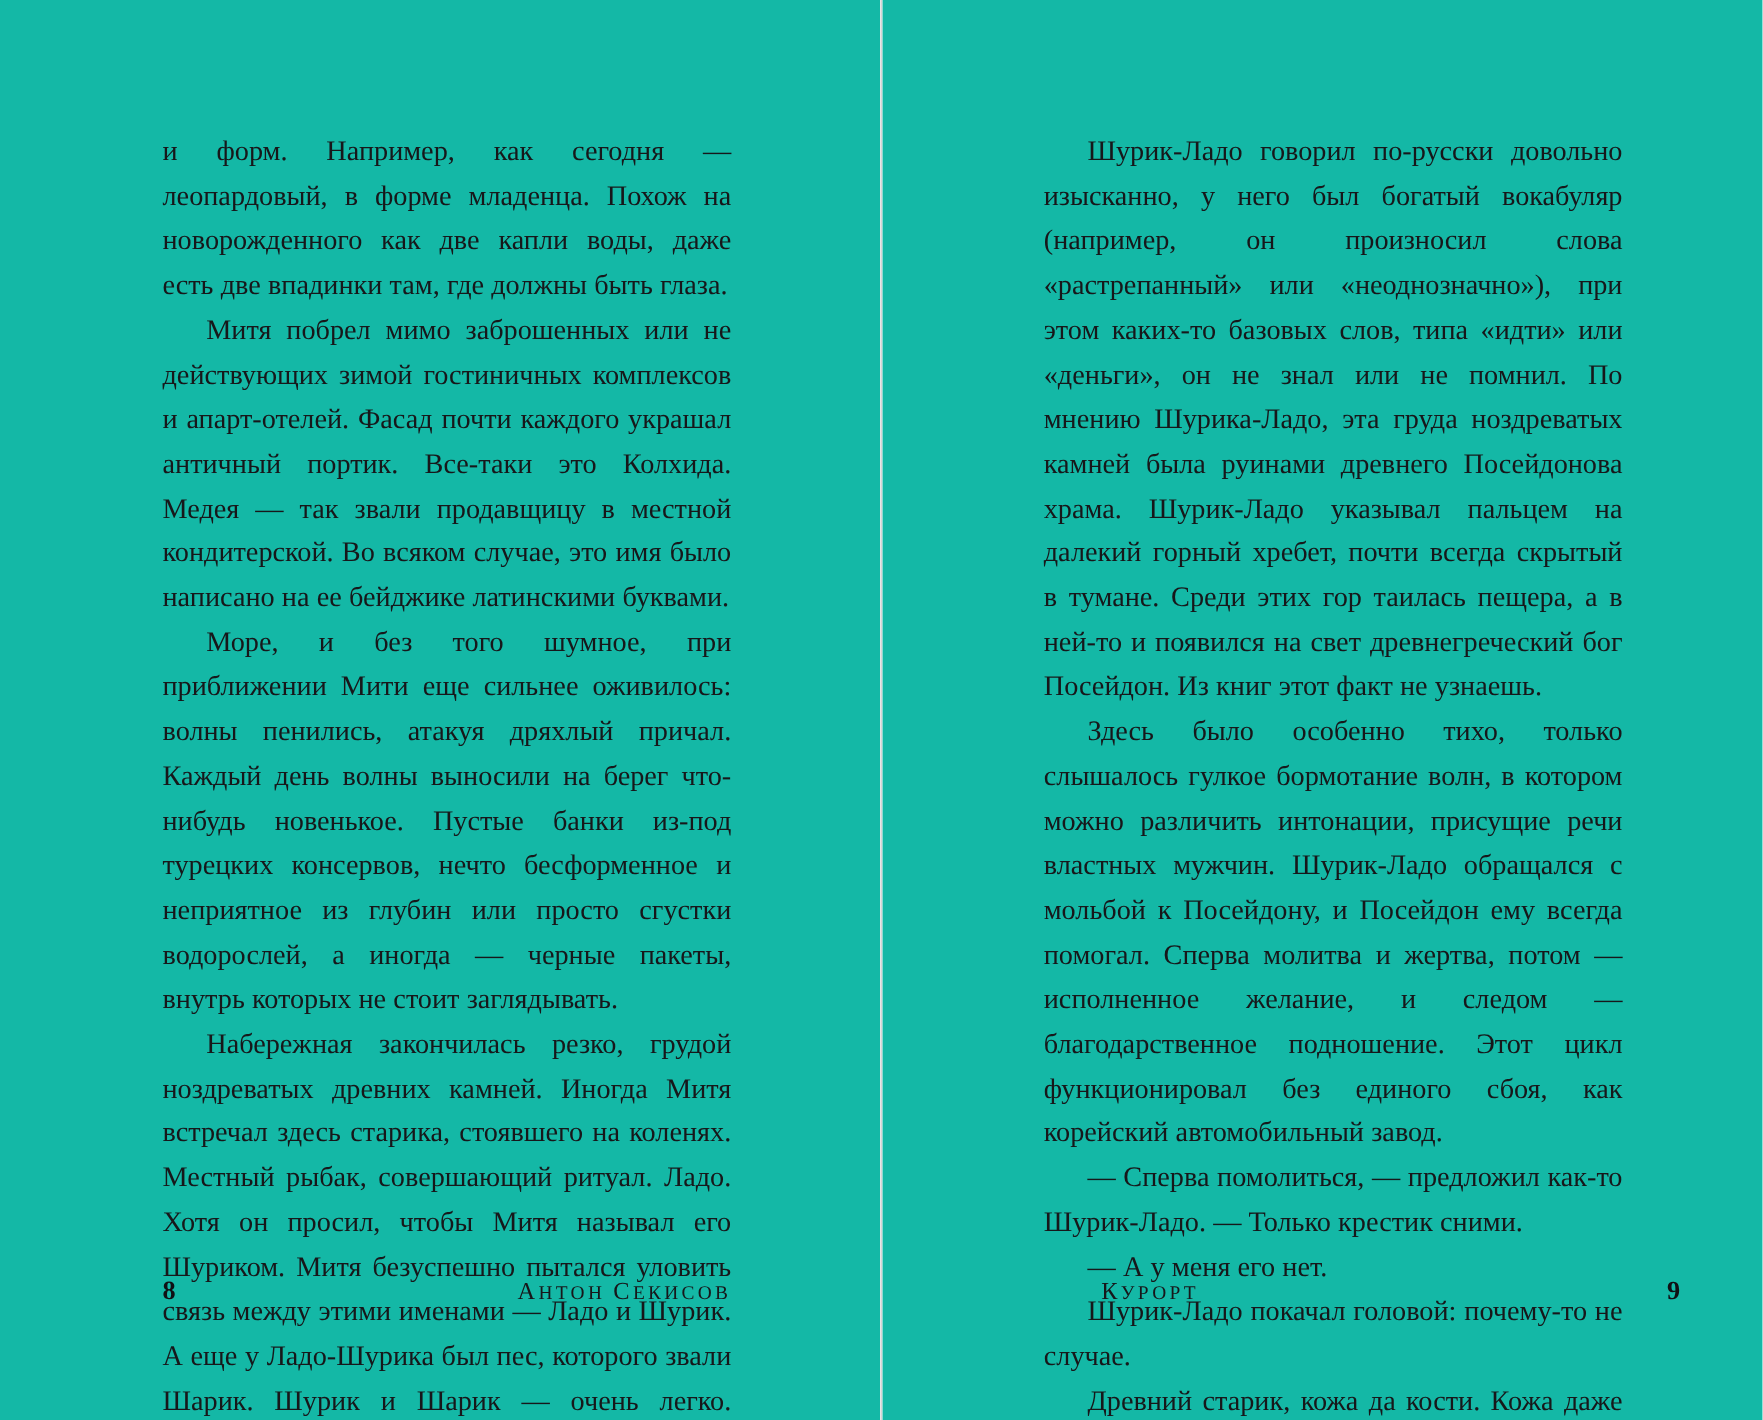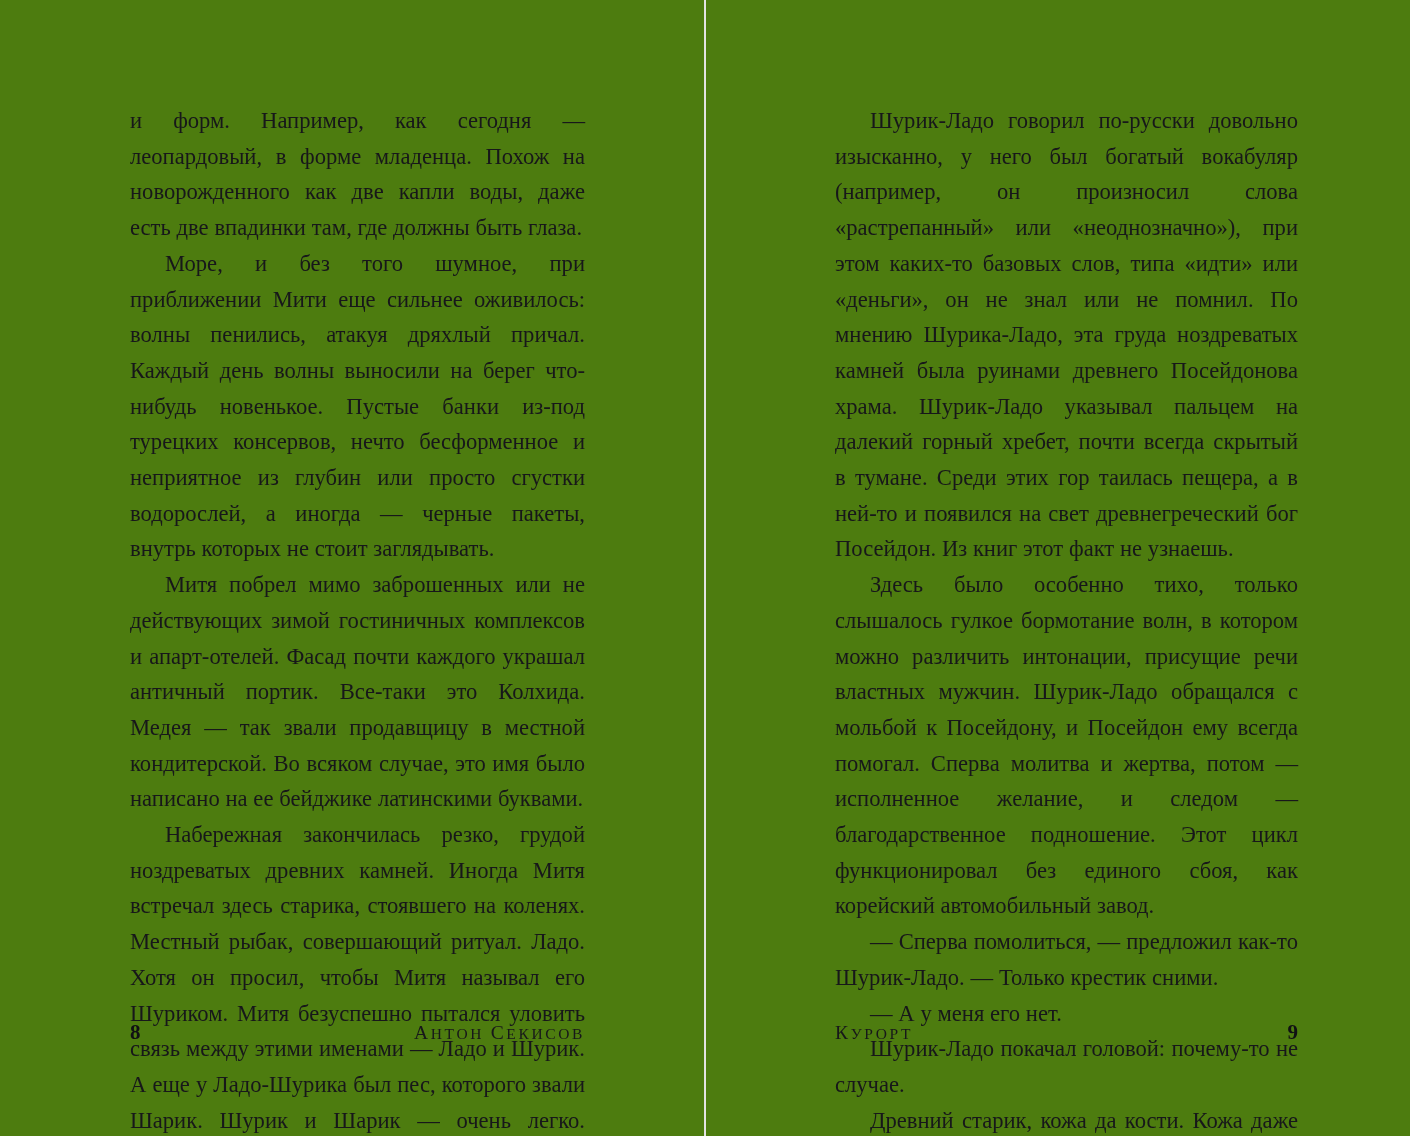--- a/index.html
+++ b/index.html
@@ -13,21 +13,21 @@
     height: 1136px;
     overflow: hidden;
     font-family: "Liberation Serif", "DejaVu Serif", serif;
     color: #17171a;
   }
 
   .spread {
     position: relative;
     width: 1410px;
     height: 1136px;
-    background: #4d7c0f;
+    background: #14b8a6;
     box-sizing: border-box;
   }
 
   
   .spine {
     position: absolute;
     left: 704px;
     top: 0;
     width: 2px;
     height: 1136px;
@@ -66,21 +66,21 @@
   .footer {
     position: absolute;
     left: 130px;
     top: 1019px;
     width: 455px;
     height: 26px;
     display: flex;
     align-items: baseline;
     justify-content: space-between;
   }
-  .page-right .footer { width: 463px; }
+  .page-right .footer { width: 463px; margin-left: 46px; }
 
   .folio {
     font-size: 21px;
     font-weight: 700;
     line-height: 26px;
     letter-spacing: 0;
     color: #101014;
   }
 
   .runhead {
@@ -97,22 +97,22 @@
 <body>
 
 <div class="spread">
 
   <div class="spine"></div>
 
   <div class="page page-left">
 
     <div class="textblock">
       <p class="noindent">и форм. Например, как сегодня — леопардовый, в форме младенца. Похож на новорожденного как две капли воды, даже есть две впадинки там, где должны быть глаза.</p>
+      <p>Митя побрел мимо заброшенных или не действующих зимой гостиничных комплексов и апарт-отелей. Фасад почти каждого украшал античный портик. Все-таки это Колхида. Медея — так звали продавщицу в местной кондитерской. Во всяком случае, это имя было написано на ее бейджике латинскими буквами.</p>
       <p>Море, и без того шумное, при приближении Мити еще сильнее оживилось: волны пенились, атакуя дряхлый причал. Каждый день волны выносили на берег что-нибудь новенькое. Пустые банки из-под турецких консервов, нечто бесформенное и неприятное из глубин или просто сгустки водорослей, а иногда — черные пакеты, внутрь которых не стоит заглядывать.</p>
-      <p>Митя побрел мимо заброшенных или не действующих зимой гостиничных комплексов и апарт-отелей. Фасад почти каждого украшал античный портик. Все-таки это Колхида. Медея — так звали продавщицу в местной кондитерской. Во всяком случае, это имя было написано на ее бейджике латинскими буквами.</p>
       <p>Набережная закончилась резко, грудой ноздреватых древних камней. Иногда Митя встречал здесь старика, стоявшего на коленях. Местный рыбак, совершающий ритуал. Ладо. Хотя он просил, чтобы Митя называл его Шуриком. Митя безуспешно пытался уловить связь между этими именами — Ладо и Шурик. А еще у Ладо-Шурика был пес, которого звали Шарик. Шурик и Шарик — очень легко. Правда, у пса был какой-то двойственный статус: вроде он принадлежал Шурику-Ладо, но чаще Митя видел его в стае бродячих собак.</p>
     </div>
 
     <div class="footer">
       <span class="folio">8</span>
       <span class="runhead"><span class="cap1">А</span><span>НТОН</span> <span class="cap1">С</span><span>ЕКИСОВ</span></span>
     </div>
 
   </div>
 

